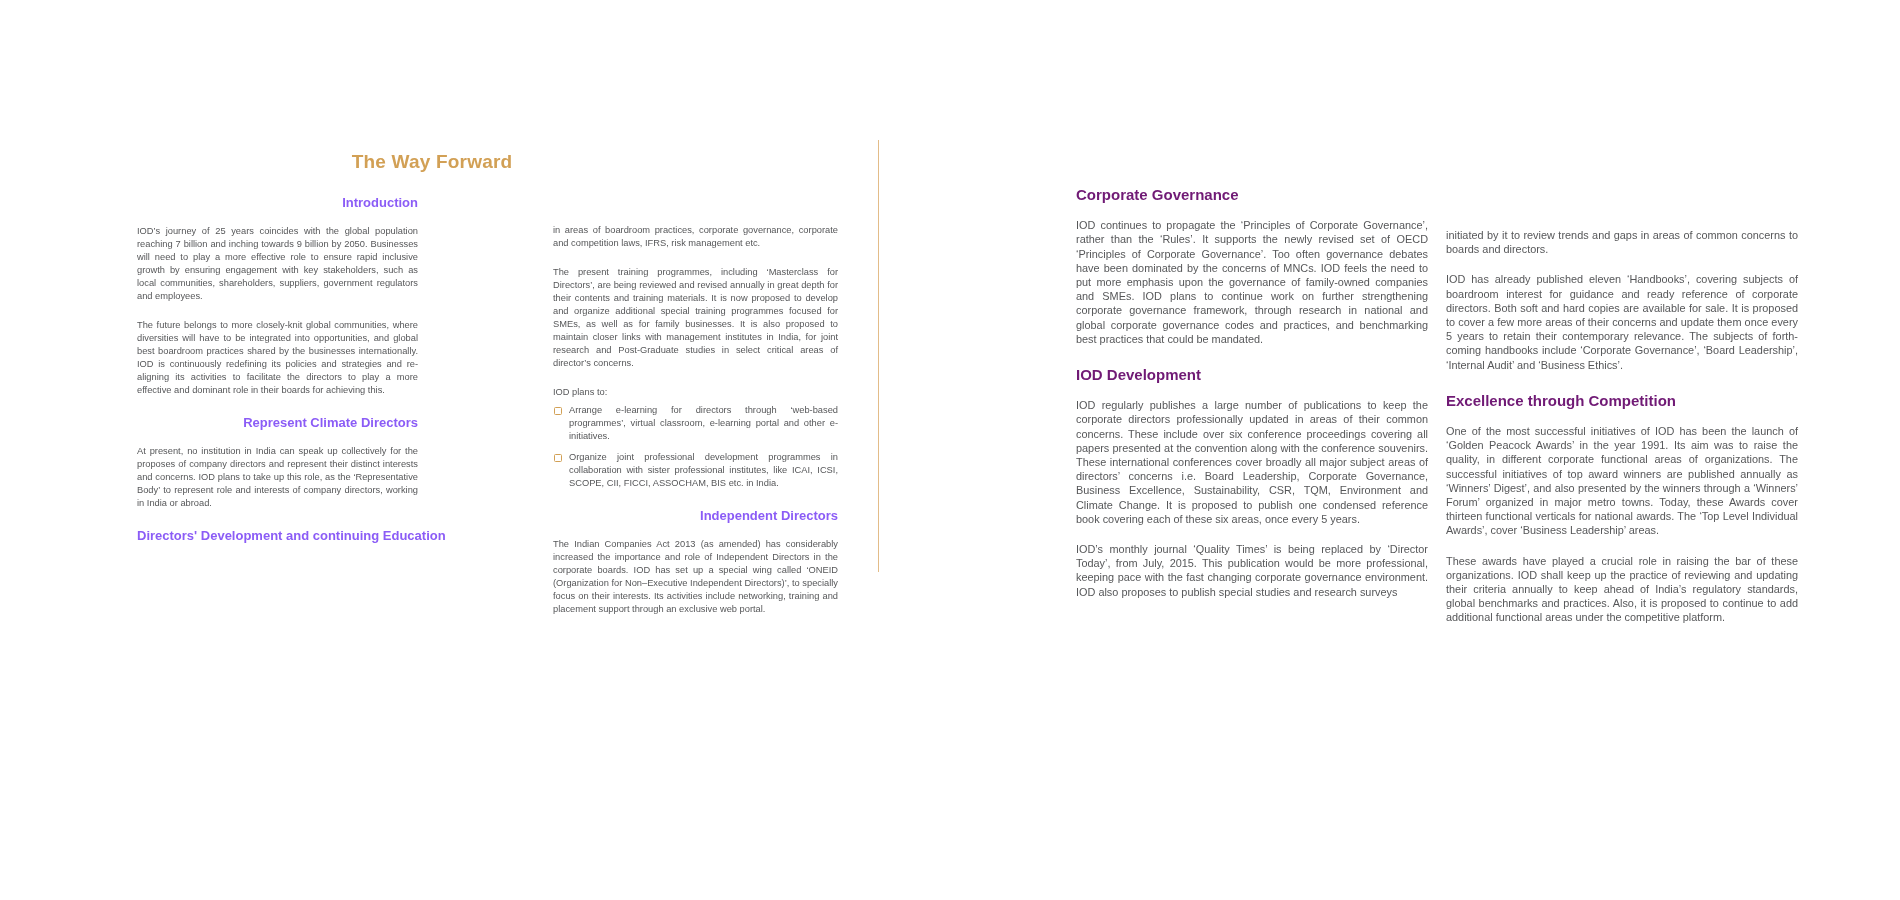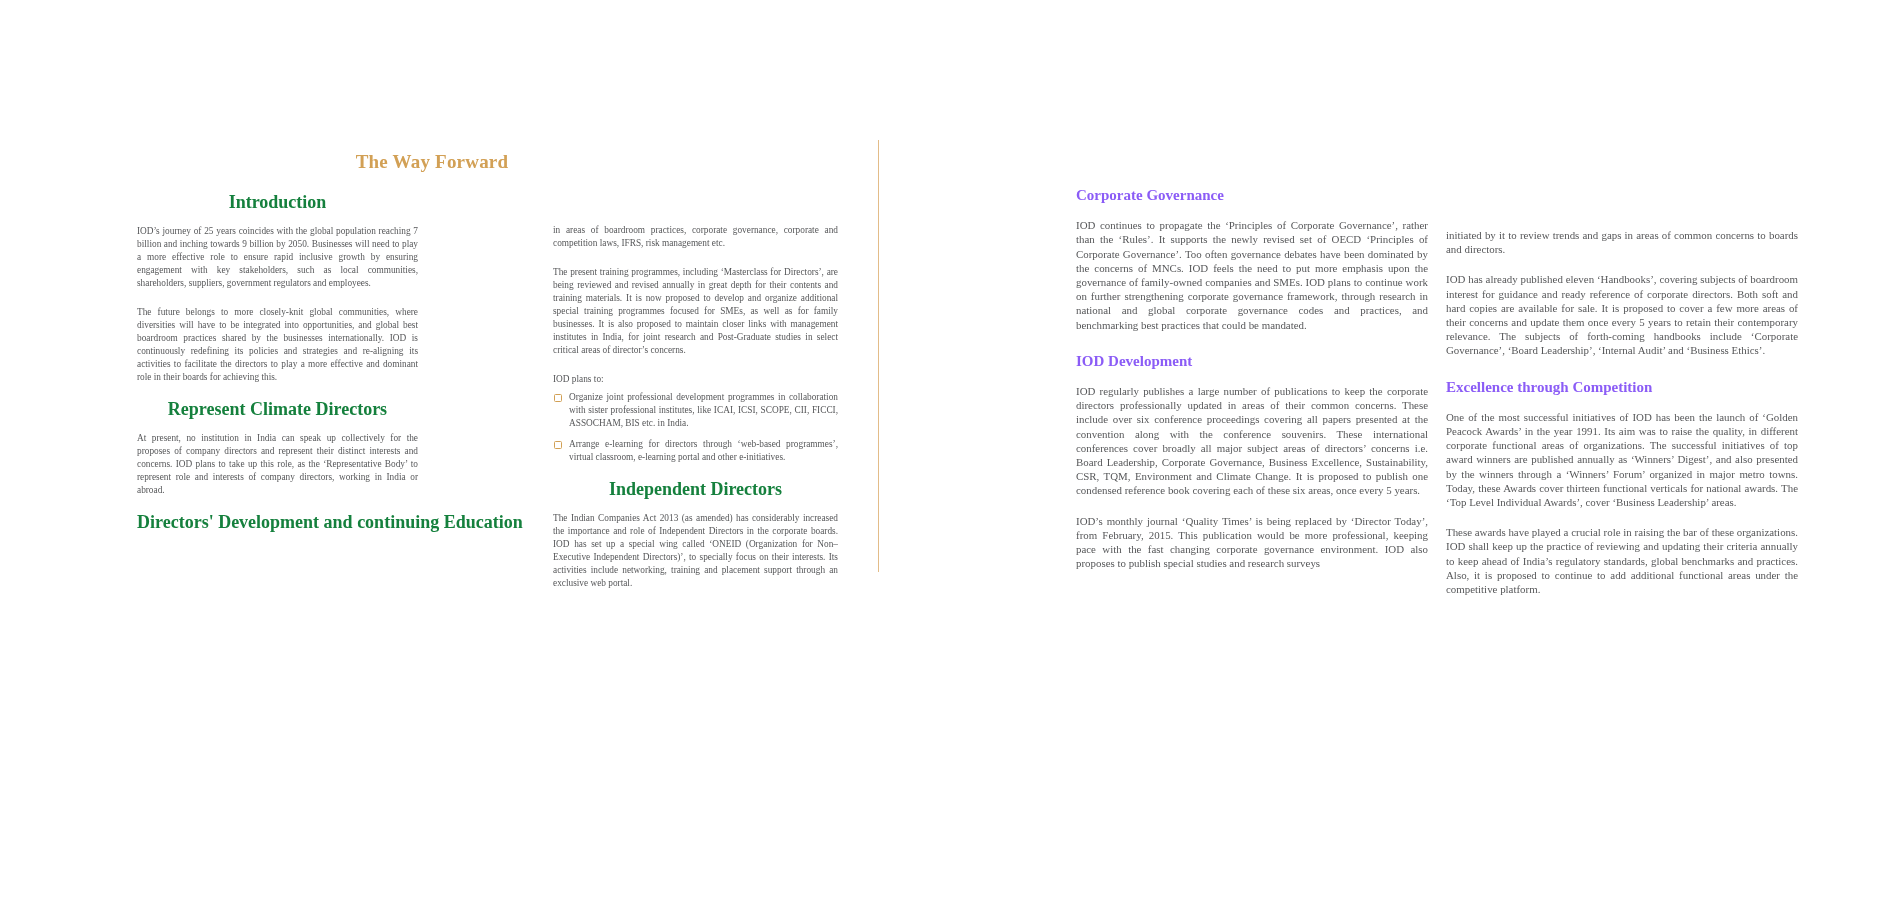--- a/index.html
+++ b/index.html
@@ -2,21 +2,21 @@
 <html><head>
 <meta charset="utf-8">
 <style>
   html, body { margin: 0; padding: 0; background: #ffffff; }
   .canvas {
     position: relative;
     width: 1900px;
     height: 900px;
     background: #ffffff;
     overflow: hidden;
-    font-family: Liberation Serif, serif;
+    font-family: Liberation Sans, sans-serif;
     color: #565759;
   }
   .page { position: absolute; inset: 0; }
   .doc-title {
     position: absolute;
     left: 137px; top: 151px; width: 590px;
     margin: 0;
     text-align: center;
     font-size: 19px;
     font-weight: bold;
@@ -24,37 +24,37 @@
     letter-spacing: 0.2px;
   }
   .col { position: absolute; text-align: justify; }
   .col p { margin: 16px 0 9px 0; }
 
   
   .col-l1, .col-l2 { font-size: 9.3px; line-height: 13px; }
   .col-l1 { left: 137px; top: 196px; width: 281px; }
   .col-l2 { left: 553px; top: 208px; width: 285px; }
   .col-l1 h2, .col-l2 h2 {
-    font-size: 18px;
+    font-size: 13px;
     font-weight: bold;
-    color: #15803d;
+    color: #8b5cf6;
     margin: 19px 0 9px 0;
     white-space: nowrap;
-    text-align: center;
+    text-align: right;
   }
   .col-l1 h2:first-child { margin-top: 0; }
 
   
   .col-r1, .col-r2 { font-size: 10.9px; line-height: 14.2px; }
   .col-r1 { left: 1076px; top: 188px; width: 352px; }
   .col-r2 { left: 1446px; top: 212px; width: 352px; }
   .col-r1 h2, .col-r2 h2 {
     font-size: 15px;
     font-weight: bold;
-    color: #8b5cf6;
+    color: #701a75;
     margin: 22px 0 10px 0;
     white-space: nowrap;
     text-align: left;
   }
   .col-r1 h2:first-child { margin-top: 0; }
 
   .list-intro { margin-bottom: 5px !important; }
   .bullet-row { display: flex; margin: 0 0 8px 0; }
   .bullet-box {
     flex: 0 0 auto;
@@ -88,40 +88,40 @@
       <p>At present, no institution in India can speak up collectively for the proposes of company directors and represent their distinct interests and concerns. IOD plans to take up this role, as the ‘Representative Body’ to represent role and interests of company directors, working in India or abroad.</p>
       <h2>Directors' Development and continuing Education</h2>
     </div>
 
     <div class="col col-l2">
       <p>in areas of boardroom practices, corporate governance, corporate and competition laws, IFRS, risk management etc.</p>
       <p>The present training programmes, including ‘Masterclass for Directors’, are being reviewed and revised annually in great depth for their contents and training materials. It is now proposed to develop and organize additional special training programmes focused for SMEs, as well as for family businesses. It is also proposed to maintain closer links with management institutes in India, for joint research and Post-Graduate studies in select critical areas of director’s concerns.</p>
       <p class="list-intro">IOD plans to:</p>
       <div class="bullet-row">
         <span class="bullet-box"></span>
-        <span class="bullet-text">Organize joint professional development programmes in collaboration with sister professional institutes, like ICAI, ICSI, SCOPE, CII, FICCI, ASSOCHAM, BIS etc. in India.</span>
+        <span class="bullet-text">Arrange e-learning for directors through ‘web-based programmes’, virtual classroom, e-learning portal and other e-initiatives.</span>
       </div>
       <div class="bullet-row">
         <span class="bullet-box"></span>
-        <span class="bullet-text">Arrange e-learning for directors through ‘web-based programmes’, virtual classroom, e-learning portal and other e-initiatives.</span>
+        <span class="bullet-text">Organize joint professional development programmes in collaboration with sister professional institutes, like ICAI, ICSI, SCOPE, CII, FICCI, ASSOCHAM, BIS etc. in India.</span>
       </div>
       <h2>Independent Directors</h2>
       <p>The Indian Companies Act 2013 (as amended) has considerably increased the importance and role of Independent Directors in the corporate boards. IOD has set up a special wing called ‘ONEID (Organization for Non–Executive Independent Directors)’, to specially focus on their interests. Its activities include networking, training and placement support through an exclusive web portal.</p>
     </div>
   </div>
 
   <div class="divider"></div>
 
   <div class="page">
     <div class="col col-r1">
       <h2>Corporate Governance</h2>
       <p>IOD continues to propagate the ‘Principles of Corporate Governance’, rather than the ‘Rules’. It supports the newly revised set of OECD ‘Principles of Corporate Governance’. Too often governance debates have been dominated by the concerns of MNCs. IOD feels the need to put more emphasis upon the governance of family-owned companies and SMEs. IOD plans to continue work on further strengthening corporate governance framework, through research in national and global corporate governance codes and practices, and benchmarking best practices that could be mandated.</p>
       <h2>IOD Development</h2>
       <p>IOD regularly publishes a large number of publications to keep the corporate directors professionally updated in areas of their common concerns. These include over six conference proceedings covering all papers presented at the convention along with the conference souvenirs. These international conferences cover broadly all major subject areas of directors’ concerns i.e. Board Leadership, Corporate Governance, Business Excellence, Sustainability, CSR, TQM, Environment and Climate Change. It is proposed to publish one condensed reference book covering each of these six areas, once every 5 years.</p>
-      <p>IOD’s monthly journal ‘Quality Times’ is being replaced by ‘Director Today’, from February, 2015. This publication would be more professional, keeping pace with the fast changing corporate governance environment. IOD also proposes to publish special studies and research surveys</p>
+      <p>IOD’s monthly journal ‘Quality Times’ is being replaced by ‘Director Today’, from July, 2015. This publication would be more professional, keeping pace with the fast changing corporate governance environment. IOD also proposes to publish special studies and research surveys</p>
     </div>
 
     <div class="col col-r2">
       <p>initiated by it to review trends and gaps in areas of common concerns to boards and directors.</p>
       <p>IOD has already published eleven ‘Handbooks’, covering subjects of boardroom interest for guidance and ready reference of corporate directors. Both soft and hard copies are available for sale. It is proposed to cover a few more areas of their concerns and update them once every 5 years to retain their contemporary relevance. The subjects of forth-coming handbooks include ‘Corporate Governance’, ‘Board Leadership’, ‘Internal Audit’ and ‘Business Ethics’.</p>
       <h2>Excellence through Competition</h2>
       <p>One of the most successful initiatives of IOD has been the launch of ‘Golden Peacock Awards’ in the year 1991. Its aim was to raise the quality, in different corporate functional areas of organizations. The successful initiatives of top award winners are published annually as ‘Winners’ Digest’, and also presented by the winners through a ‘Winners’ Forum’ organized in major metro towns. Today, these Awards cover thirteen functional verticals for national awards. The ‘Top Level Individual Awards’, cover ‘Business Leadership’ areas.</p>
       <p>These awards have played a crucial role in raising the bar of these organizations. IOD shall keep up the practice of reviewing and updating their criteria annually to keep ahead of India’s regulatory standards, global benchmarks and practices. Also, it is proposed to continue to add additional functional areas under the competitive platform.</p>
     </div>
   </div>

